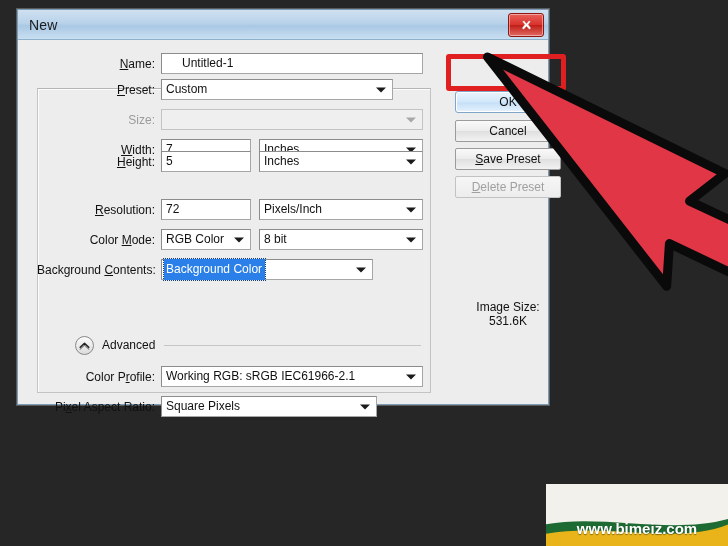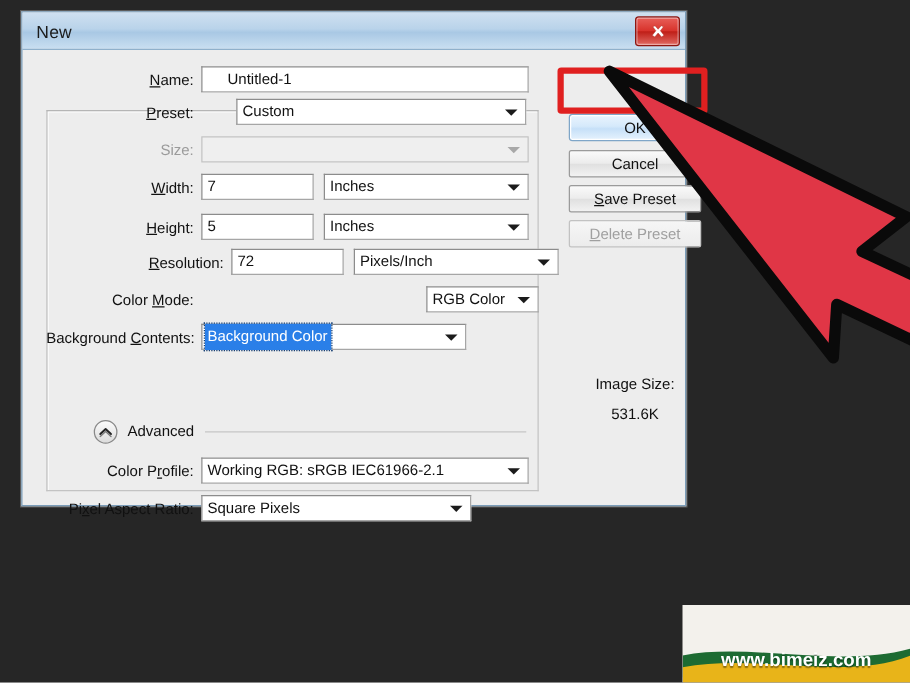--- a/index.html
+++ b/index.html
@@ -124,21 +124,21 @@
 
   #ok-highlight{
     position:absolute;left:428px;top:44px;width:120px;height:37px;
     border:5px solid #e02020;border-radius:3px;box-sizing:border-box;
     pointer-events:none;
   }
 
   
   #imagesize{position:absolute;left:437px;top:260px;width:106px;text-align:center;}
   #imagesize .is-lbl{font-size:12px;color:#111;}
-  #imagesize .is-val{font-size:12px;color:#111;margin-top:10px;}
+  #imagesize .is-val{font-size:12px;color:#111;margin-top:0;}
 
   
   #cursor{position:absolute;left:470px;top:46px;width:258px;height:330px;pointer-events:none;}
 
   
   #watermark{
     position:absolute;left:546px;top:484px;width:182px;height:62px;
     overflow:hidden;background:#f3f1ec;
   }
   #wm-cjk{
@@ -176,21 +176,21 @@
 
     <div class="row" style="left:19px;top:13px;width:394px;">
       <span class="lbl"><u>N</u><span>ame:</span></span>
       <div class="txtinput" style="width:262px;padding-left:20px;">
         <span>Untitled-1</span>
       </div>
     </div>
 
     <div class="row" style="left:19px;top:39px;width:394px;">
       <span class="lbl"><u>P</u><span>reset:</span></span>
-      <div class="combo" style="width:232px;margin-left:28px;">
+      <div class="combo" style="width:232px;">
         <span>Custom</span>
         <span class="caret"></span>
       </div>
     </div>
 
     <div class="row" style="left:19px;top:69px;width:394px;">
       <span class="lbl disabled">Size:</span>
       <div class="combo disabled" style="width:262px;">
         <span></span>
         <span class="caret"></span>
@@ -201,46 +201,50 @@
       <span class="lbl"><u>W</u><span>idth:</span></span>
       <div class="txtinput" style="width:90px;">
         <span>7</span>
       </div>
       <div class="combo" style="width:164px;margin-left:8px;">
         <span>Inches</span>
         <span class="caret"></span>
       </div>
     </div>
 
-    <div class="row" style="left:19px;top:131px;width:394px;">
+    <div class="row" style="left:19px;top:111px;width:394px;">
       <span class="lbl"><u>H</u><span>eight:</span></span>
       <div class="txtinput" style="width:90px;">
         <span>5</span>
       </div>
       <div class="combo" style="width:164px;margin-left:8px;">
         <span>Inches</span>
         <span class="caret"></span>
       </div>
     </div>
 
-    <div class="row" style="left:19px;top:159px;width:394px;padding-left:24px;">
+    <div class="row" style="left:19px;top:159px;width:394px;">
       <span class="lbl"><u>R</u><span>esolution:</span></span>
       <div class="txtinput" style="width:90px;">
         <span>72</span>
       </div>
       <div class="combo" style="width:164px;margin-left:8px;">
         <span>Pixels/Inch</span>
         <span class="caret"></span>
       </div>
     </div>
 
-    <div class="row" style="left:19px;top:189px;width:394px;justify-content:space-between;">
+    <div class="row" style="left:19px;top:189px;width:394px;">
       <span class="lbl"><span>Color </span><u>M</u><span>ode:</span></span>
       <div class="combo" style="width:90px;">
         <span>RGB Color</span>
+        <span class="caret"></span>
+      </div>
+      <div class="combo" style="width:164px;margin-left:8px;">
+        <span>8 bit</span>
         <span class="caret"></span>
       </div>
     </div>
 
     <div class="row" style="left:19px;top:219px;width:394px;">
       <span class="lbl"><span>Background </span><u>C</u><span>ontents:</span></span>
       <div class="combo" style="width:212px;">
         <span class="selhl">Background Color</span>
         <span class="caret"></span>
       </div>

